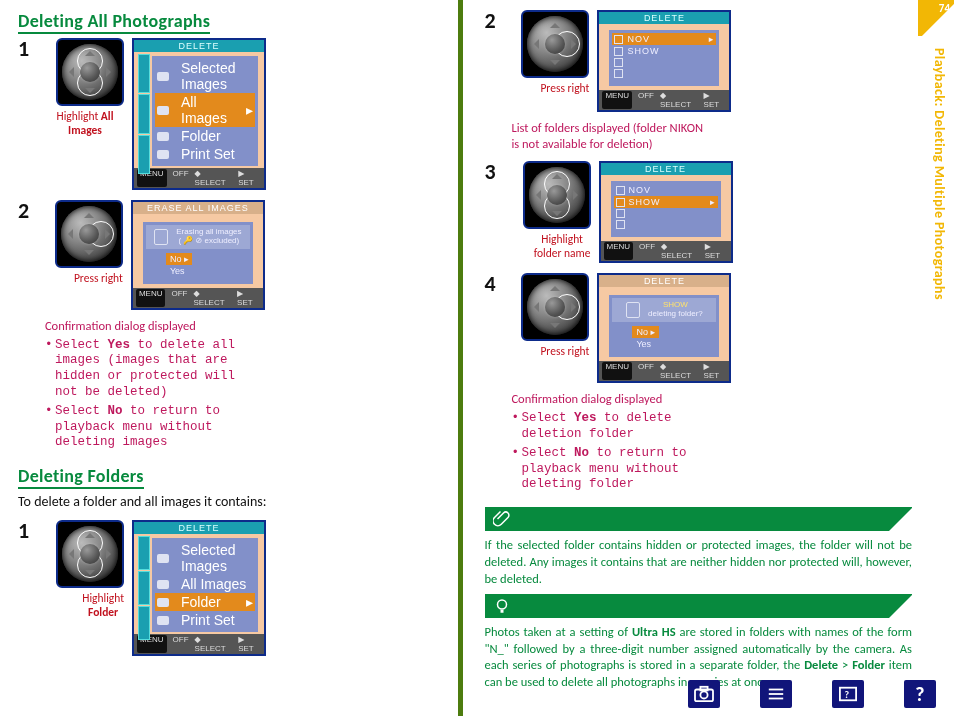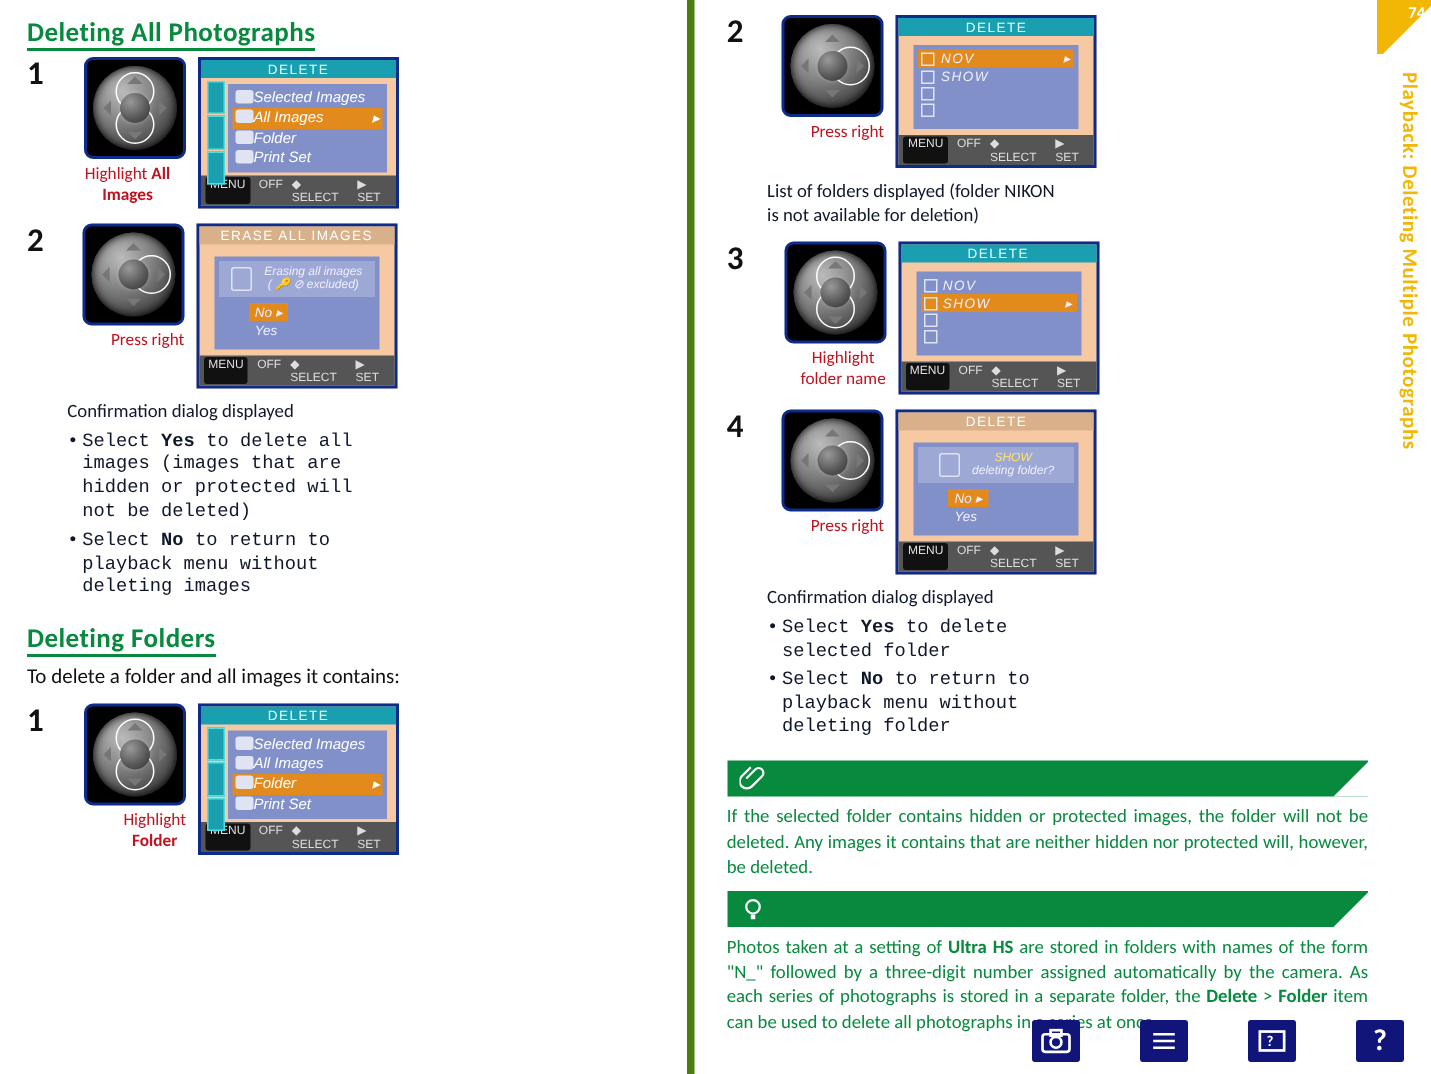--- a/index.html
+++ b/index.html
@@ -29,43 +29,43 @@
   .arrow.l { left:2px; top:50%; margin-top:-5px; border-right-color:#777; }
   .arrow.r { right:2px; top:50%; margin-top:-5px; border-left-color:#777; }
   .ring { position:absolute; border:1px solid #fff; border-radius:50%; width:26px; height:26px; }
   .ring.top { top:4px; left:50%; margin-left:-13px; }
   .ring.bot { bottom:4px; left:50%; margin-left:-13px; }
   .ring.rgt { right:3px; top:50%; margin-top:-13px; }
 
   
   .lcd { width: 134px; border: 2px solid #0d2b8a; background: #f6c9a3; position: relative; font-size: 9px; color: #fff; font-family: Arial, sans-serif; }
   .lcd .titlebar { background:#1a9fb0; color:#dff; text-align:center; font-size:9px; padding:1px 0; letter-spacing:1px; }
-  .lcd .panel { margin: 4px 6px 2px 18px; background:#8290c9; padding:3px 3px; min-height: 56px; font-style: italic; }
-  .lcd .row { display:flex; gap:0; padding:1px 2px; font-size:10px; }
+  .lcd .panel { margin: 4px 6px 2px 18px; background:#8290c9; padding:3px 3px; min-height: 56px; }
+  .lcd .row { display:flex; align-items:center; gap:12px; padding:1px 2px; font-size:14px; }
   .lcd .row.sel { background:#e38a1c; }
   .lcd .glyph { width:12px; height:9px; background:#dfe3f2; border-radius:2px; flex:0 0 12px; }
   .lcd .sidebar { position:absolute; left:4px; top:14px; bottom:14px; width:12px; display:flex; flex-direction:column; gap:1px; }
   .lcd .sidebar .sbi { flex:1; background:#1a9fb0; border:1px solid #5dd; }
   .lcd .statusbar { background:#555; color:#ddd; font-size:8px; display:flex; padding:1px 3px; gap:6px; justify-content:space-between; }
   .lcd .statusbar span:first-child { background:#111; padding:0 3px; border-radius:2px; }
 
   .lcd.confirm .panel { margin: 8px 10px 4px 10px; min-height: 62px; position:relative; }
   .lcd.confirm .titlebar { background:#d8b08a; color:#fff; }
   .lcd.confirm .msg { background:#9da8d4; padding:3px 4px; font-size:8px; margin-bottom:4px; text-align:center; line-height:1.1; display:flex; gap:8px; align-items:center; justify-content:center; color:#eef; }
   .lcd.confirm .options { padding:0 20px; }
   .lcd.confirm .opt { font-size:9px; padding:1px 4px; color:#eef; }
   .lcd.confirm .opt.sel { background:#e38a1c; display:inline-block; }
   .lcd.confirm .trash { width:14px; height:16px; border:1px solid #dfe3f2; border-radius:2px; position:relative; flex:0 0 14px; }
 
   .lcd.folders .panel { margin: 6px 10px 4px 10px; }
   .lcd.folders .frow { display:flex; align-items:center; gap:4px; padding:1px 2px; font-size:9px; letter-spacing:1px; color:#eef; }
   .lcd.folders .chk { width:9px; height:9px; border:1px solid #dfe3f2; flex:0 0 9px; }
   .lcd.folders .frow.sel { background:#e38a1c; }
 
-  .note-col { font-size: 12.5px; color: #0f172a; max-width: 196px; line-height: 1.25; }
+  .note-col { font-size: 12.5px; color: #be185d; max-width: 196px; line-height: 1.25; }
   .note-col ul { list-style: none; padding-left: 0; margin-top: 4px; }
   .note-col li { position: relative; padding-left: 10px; margin-bottom: 4px; font-family: Liberation Mono, monospace; }
   .note-col li::before { content: "•"; position:absolute; left:0; top:0; }
 
   
   .greenbar { background:#078a3e; height:24px; position:relative; margin: 6px 0 6px 0; display:flex; align-items:center; padding-left:8px; }
   .greenbar::after { content:""; position:absolute; right:-1px; top:0; bottom:0; width:24px; background: linear-gradient(135deg, transparent 49%, #fff 51%); }
   .greenbar svg { width:18px; height:18px; }
   .greenbody { color:#078a3e; font-size:12.5px; line-height:1.35; text-align: justify; }
   .greenbody .bold { color:#078a3e; font-weight:700; }
@@ -370,21 +370,21 @@
           <div class="statusbar">
               <span>MENU</span>
               <span>OFF</span>
               <span>◆ SELECT</span>
               <span>▶ SET</span>
             </div>
         </div>
         <div class="note-col">
           <span>Confirmation dialog displayed</span>
           <ul>
-            <li><span>Select </span><b>Yes</b><span> to delete selected folder</span></li>
+            <li><span>Select </span><b>Yes</b><span> to delete deletion folder</span></li>
             <li><span>Select </span><b>No</b><span> to return to playback menu without deleting folder</span></li>
           </ul>
         </div>
       </div>
     </div>
 
     <div class="greenbar">
       <svg viewBox="0 0 24 24">
           <path d="M6 12l8-8a4 4 0 016 6l-9 9a6 6 0 01-9-9l8-8" fill="none" stroke="#fff" stroke-width="2"></path>
         </svg>

